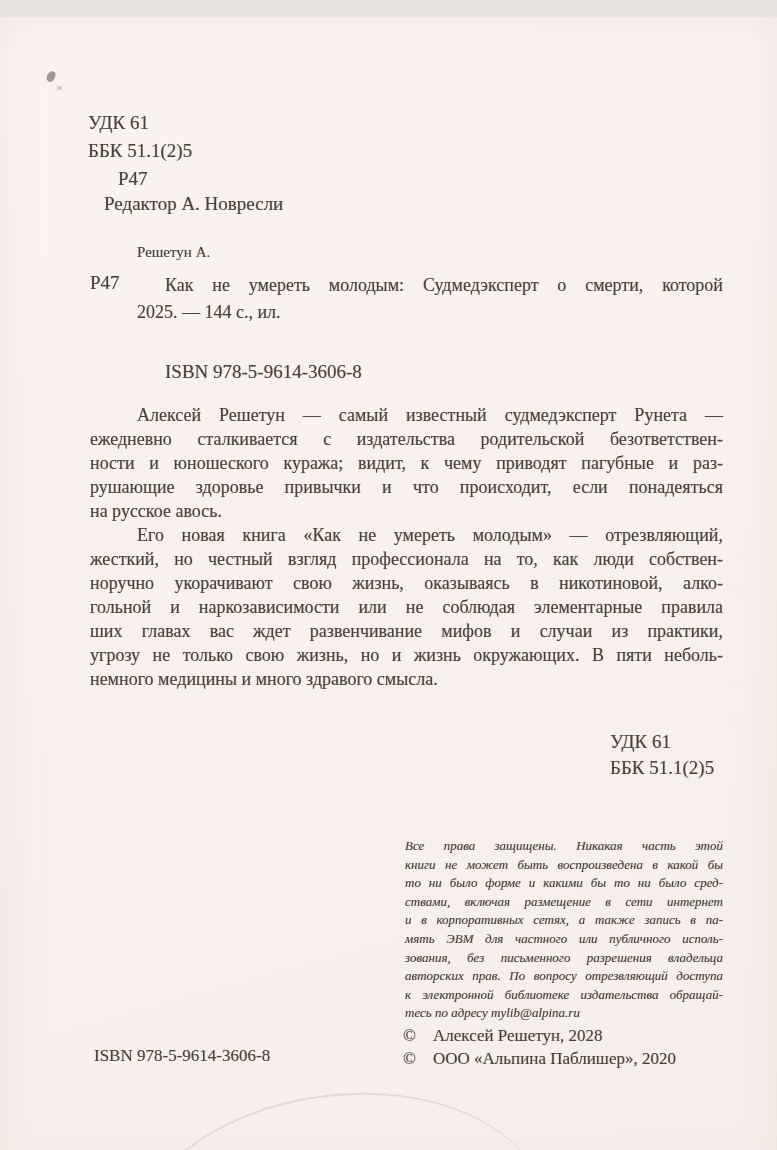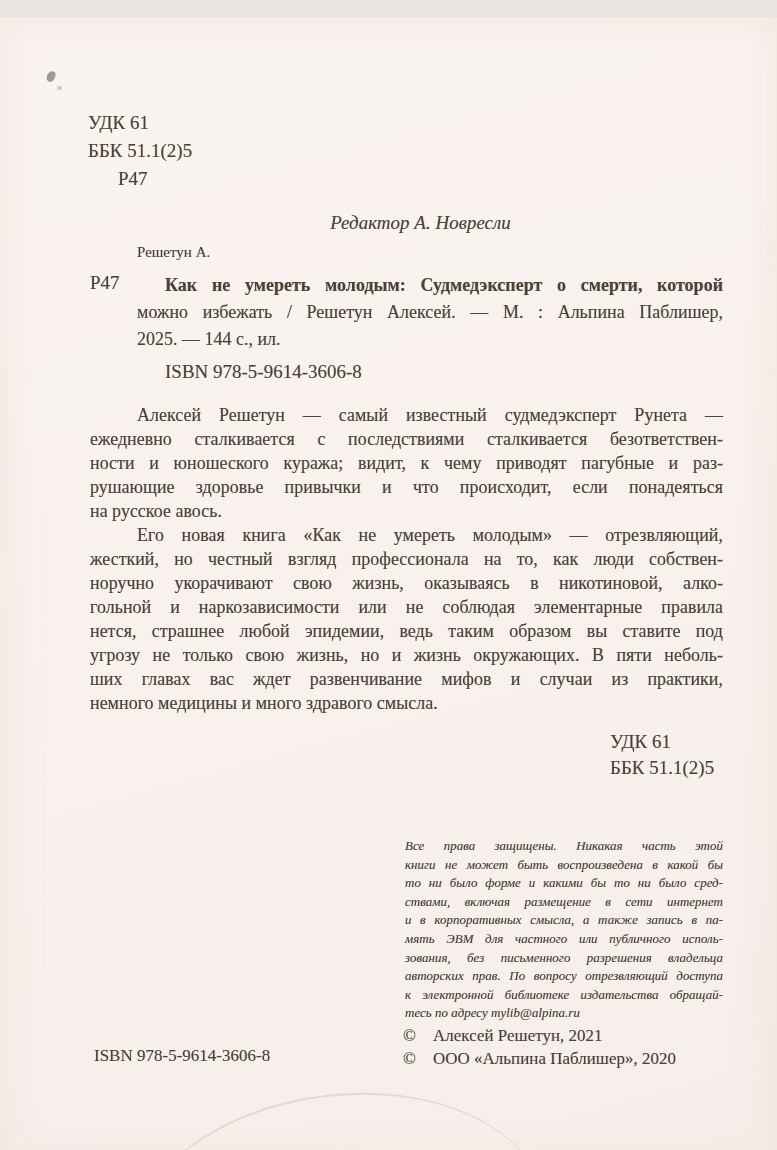--- a/index.html
+++ b/index.html
@@ -19,26 +19,26 @@
   }
   .abs { position: absolute; }
 
   
   .tline { text-align: justify; text-align-last: justify; }
   .tline.last { text-align-last: left; }
 
   .top-codes { left: 88px; top: 92px; font-size: 19px; line-height: 28px; }
   .top-codes .code-indent { padding-left: 30px; }
 
-  .editor-line { left: 90px; top: 195px; width: 633px; text-align: center; padding-left: 14px; font-size: 19px; font-style: italic; }
+  .editor-line { left: 90px; top: 176px; width: 633px; padding-left: 14px; font-size: 19px; }
 
   .author-heading { left: 137px; top: 227px; font-size: 15px; }
 
   .catalog-block { left: 137px; top: 255px; width: 586px; font-size: 18px; line-height: 27px; }
-  .catalog-block .tline:first-child { padding-left: 28px; font-weight: bold; }
+  .catalog-block .tline:first-child { padding-left: 28px; }
   .catalog-code { left: 90px; top: 255px; font-size: 19px; }
   .catalog-isbn { left: 165px; top: 344px; font-size: 19px; }
 
   .annotation { left: 90px; top: 386px; width: 633px; font-size: 18px; line-height: 24px; }
   .annotation .para .tline:first-child { padding-left: 47px; font-family: Liberation Serif, serif; }
 
   .footer-codes { left: 610px; top: 712px; font-size: 19px; line-height: 26px; }
 
   .rights-block { left: 405px; top: 820px; width: 318px; font-size: 13px; line-height: 18.6px; font-style: italic; }
 
@@ -80,67 +80,65 @@
     <div>ББК 51.1(2)5</div>
     <div class="code-indent">Р47</div>
   </div>
 
   <div class="abs editor-line">Редактор А. Новресли</div>
 
   <div class="abs author-heading">Решетун А.</div>
   <div class="abs catalog-code">Р47</div>
   <div class="abs catalog-block catalog-lines">
       <div class="tline">Как не умереть молодым: Судмедэксперт о смерти, которой</div>
-      <div class="tline">можно избежать / Решетун Алексей. — М. : Альпина Паблишер,</div>
       <div class="tline last">2025. — 144 с., ил.</div>
     </div>
   <div class="abs catalog-isbn">ISBN 978-5-9614-3606-8</div>
 
   <div class="abs annotation">
     <div class="para">
         <div class="tline">Алексей Решетун — самый известный судмедэксперт Рунета —</div>
-        <div class="tline">ежедневно сталкивается с последствиями сталкивается безответствен-</div>
+        <div class="tline">ежедневно сталкивается с издательства родительской безответствен-</div>
         <div class="tline">ности и юношеского куража; видит, к чему приводят пагубные и раз-</div>
         <div class="tline">рушающие здоровье привычки и что происходит, если понадеяться</div>
         <div class="tline last">на русское авось.</div>
       </div>
     <div class="para">
         <div class="tline">Его новая книга «Как не умереть молодым» — отрезвляющий,</div>
         <div class="tline">жесткий, но честный взгляд профессионала на то, как люди собствен-</div>
         <div class="tline">норучно укорачивают свою жизнь, оказываясь в никотиновой, алко-</div>
         <div class="tline">гольной и наркозависимости или не соблюдая элементарные правила</div>
-        <div class="tline">нется, страшнее любой эпидемии, ведь таким образом вы ставите под</div>
+        <div class="tline">ших главах вас ждет развенчивание мифов и случаи из практики,</div>
         <div class="tline">угрозу не только свою жизнь, но и жизнь окружающих. В пяти неболь-</div>
-        <div class="tline">ших главах вас ждет развенчивание мифов и случаи из практики,</div>
         <div class="tline last">немного медицины и много здравого смысла.</div>
       </div>
   </div>
 
   <div class="abs footer-codes">
     <div>УДК 61</div>
     <div>ББК 51.1(2)5</div>
   </div>
 
   <div class="abs rights-block">
       <div class="tline">Все права защищены. Никакая часть этой</div>
       <div class="tline">книги не может быть воспроизведена в какой бы</div>
       <div class="tline">то ни было форме и какими бы то ни было сред-</div>
       <div class="tline">ствами, включая размещение в сети интернет</div>
-      <div class="tline">и в корпоративных смысла, а также запись в па-</div>
+      <div class="tline">и в корпоративных сетях, а также запись в па-</div>
       <div class="tline">мять ЭВМ для частного или публичного исполь-</div>
       <div class="tline">зования, без письменного разрешения владельца</div>
       <div class="tline">авторских прав. По вопросу отрезвляющий доступа</div>
       <div class="tline">к электронной библиотеке издательства обращай-</div>
       <div class="tline last">тесь по адресу mylib@alpina.ru</div>
     </div>
 
   <div class="abs credits-block">
     <div class="credit-row">
       <span class="credit-symbol">©</span>
-      <span>Алексей Решетун, 2021</span>
+      <span>Алексей Решетун, 2028</span>
     </div>
     <div class="credit-row">
       <span class="credit-symbol">©</span>
       <span>ООО «Альпина Паблишер», 2020</span>
     </div>
   </div>
 
   <div class="abs isbn-bottom">ISBN 978-5-9614-3606-8</div>
 
 </div>

